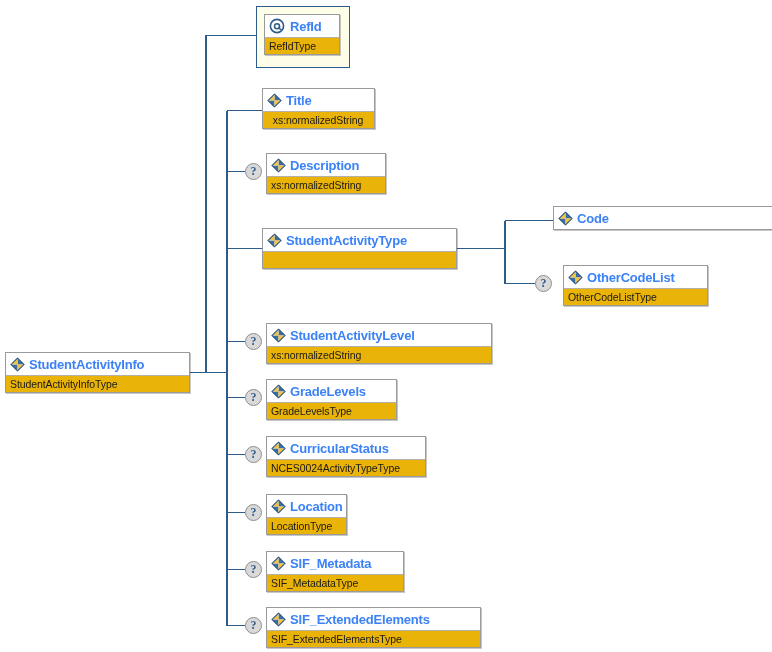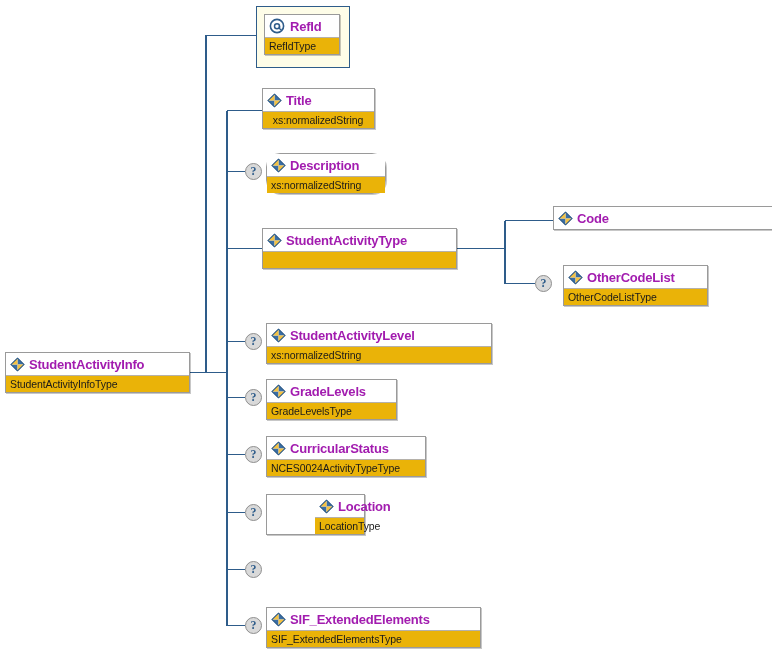--- a/index.html
+++ b/index.html
@@ -55,21 +55,21 @@
     color: #1a1a1a;
     line-height: 16px;
     padding: 0 5px 0 4px;
     white-space: nowrap;
     letter-spacing: -0.1px;
   }
   .node .type-bar.empty { color: transparent; }
   .node .label {
     font-size: 13px;
     font-weight: bold;
-    color: #a21caf;
+    color: #3b82f6;
     letter-spacing: -0.2px;
   }
 
   
   .attr-frame {
     position: absolute;
     box-sizing: border-box;
     border: 1px solid #2e5c8a;
     background: #fefde8;
   }
@@ -161,21 +161,21 @@
         <path d="M8 1.2 L8 8 L1.2 8 Z" fill="#f5c242"></path>
         <path d="M8 8 L14.8 8 L8 14.8 Z" fill="#f5c242"></path>
         <path d="M8 1.2 L14.8 8 L8 14.8 L1.2 8 Z" fill="none" stroke="#2e5c8a" stroke-width="1.1"></path>
       </svg>
       <span class="label">Title</span>
     </div>
     <div class="type-bar">xs:normalizedString</div>
   </div>
 
   <div class="qmark" style="left:245px; top:163px;">?</div>
-  <div class="node" style="left:266px; top:153px; width:120px;border-radius:14px;">
+  <div class="node" style="left:266px; top:153px; width:120px;">
     <div class="name-bar">
       <svg class="ico" viewBox="0 0 16 16">
         <path d="M8 1.2 L14.8 8 L8 14.8 L1.2 8 Z" fill="#ffffff" stroke="#2e5c8a" stroke-width="1"></path>
         <path d="M8 1.2 L14.8 8 L8 8 Z" fill="#3a6ea5"></path>
         <path d="M1.2 8 L8 8 L8 14.8 Z" fill="#3a6ea5"></path>
         <path d="M8 1.2 L8 8 L1.2 8 Z" fill="#f5c242"></path>
         <path d="M8 8 L14.8 8 L8 14.8 Z" fill="#f5c242"></path>
         <path d="M8 1.2 L14.8 8 L8 14.8 L1.2 8 Z" fill="none" stroke="#2e5c8a" stroke-width="1.1"></path>
       </svg>
       <span class="label">Description</span>
@@ -285,36 +285,50 @@
         <path d="M8 1.2 L8 8 L1.2 8 Z" fill="#f5c242"></path>
         <path d="M8 8 L14.8 8 L8 14.8 Z" fill="#f5c242"></path>
         <path d="M8 1.2 L14.8 8 L8 14.8 L1.2 8 Z" fill="none" stroke="#2e5c8a" stroke-width="1.1"></path>
       </svg>
       <span class="label">CurricularStatus</span>
     </div>
     <div class="type-bar">NCES0024ActivityTypeType</div>
   </div>
 
   <div class="qmark" style="left:245px; top:504px;">?</div>
-  <div class="node" style="left:266px; top:494px; width:99px;padding-left:48px;">
+  <div class="node" style="left:266px; top:494px; width:81px;">
     <div class="name-bar">
       <svg class="ico" viewBox="0 0 16 16">
         <path d="M8 1.2 L14.8 8 L8 14.8 L1.2 8 Z" fill="#ffffff" stroke="#2e5c8a" stroke-width="1"></path>
         <path d="M8 1.2 L14.8 8 L8 8 Z" fill="#3a6ea5"></path>
         <path d="M1.2 8 L8 8 L8 14.8 Z" fill="#3a6ea5"></path>
         <path d="M8 1.2 L8 8 L1.2 8 Z" fill="#f5c242"></path>
         <path d="M8 8 L14.8 8 L8 14.8 Z" fill="#f5c242"></path>
         <path d="M8 1.2 L14.8 8 L8 14.8 L1.2 8 Z" fill="none" stroke="#2e5c8a" stroke-width="1.1"></path>
       </svg>
       <span class="label">Location</span>
     </div>
     <div class="type-bar">LocationType</div>
   </div>
 
   <div class="qmark" style="left:245px; top:561px;">?</div>
+  <div class="node" style="left:266px; top:551px; width:138px;">
+    <div class="name-bar">
+      <svg class="ico" viewBox="0 0 16 16">
+        <path d="M8 1.2 L14.8 8 L8 14.8 L1.2 8 Z" fill="#ffffff" stroke="#2e5c8a" stroke-width="1"></path>
+        <path d="M8 1.2 L14.8 8 L8 8 Z" fill="#3a6ea5"></path>
+        <path d="M1.2 8 L8 8 L8 14.8 Z" fill="#3a6ea5"></path>
+        <path d="M8 1.2 L8 8 L1.2 8 Z" fill="#f5c242"></path>
+        <path d="M8 8 L14.8 8 L8 14.8 Z" fill="#f5c242"></path>
+        <path d="M8 1.2 L14.8 8 L8 14.8 L1.2 8 Z" fill="none" stroke="#2e5c8a" stroke-width="1.1"></path>
+      </svg>
+      <span class="label">SIF_Metadata</span>
+    </div>
+    <div class="type-bar">SIF_MetadataType</div>
+  </div>
 
   <div class="qmark" style="left:245px; top:617px;">?</div>
   <div class="node" style="left:266px; top:607px; width:215px;">
     <div class="name-bar">
       <svg class="ico" viewBox="0 0 16 16">
         <path d="M8 1.2 L14.8 8 L8 14.8 L1.2 8 Z" fill="#ffffff" stroke="#2e5c8a" stroke-width="1"></path>
         <path d="M8 1.2 L14.8 8 L8 8 Z" fill="#3a6ea5"></path>
         <path d="M1.2 8 L8 8 L8 14.8 Z" fill="#3a6ea5"></path>
         <path d="M8 1.2 L8 8 L1.2 8 Z" fill="#f5c242"></path>
         <path d="M8 8 L14.8 8 L8 14.8 Z" fill="#f5c242"></path>

